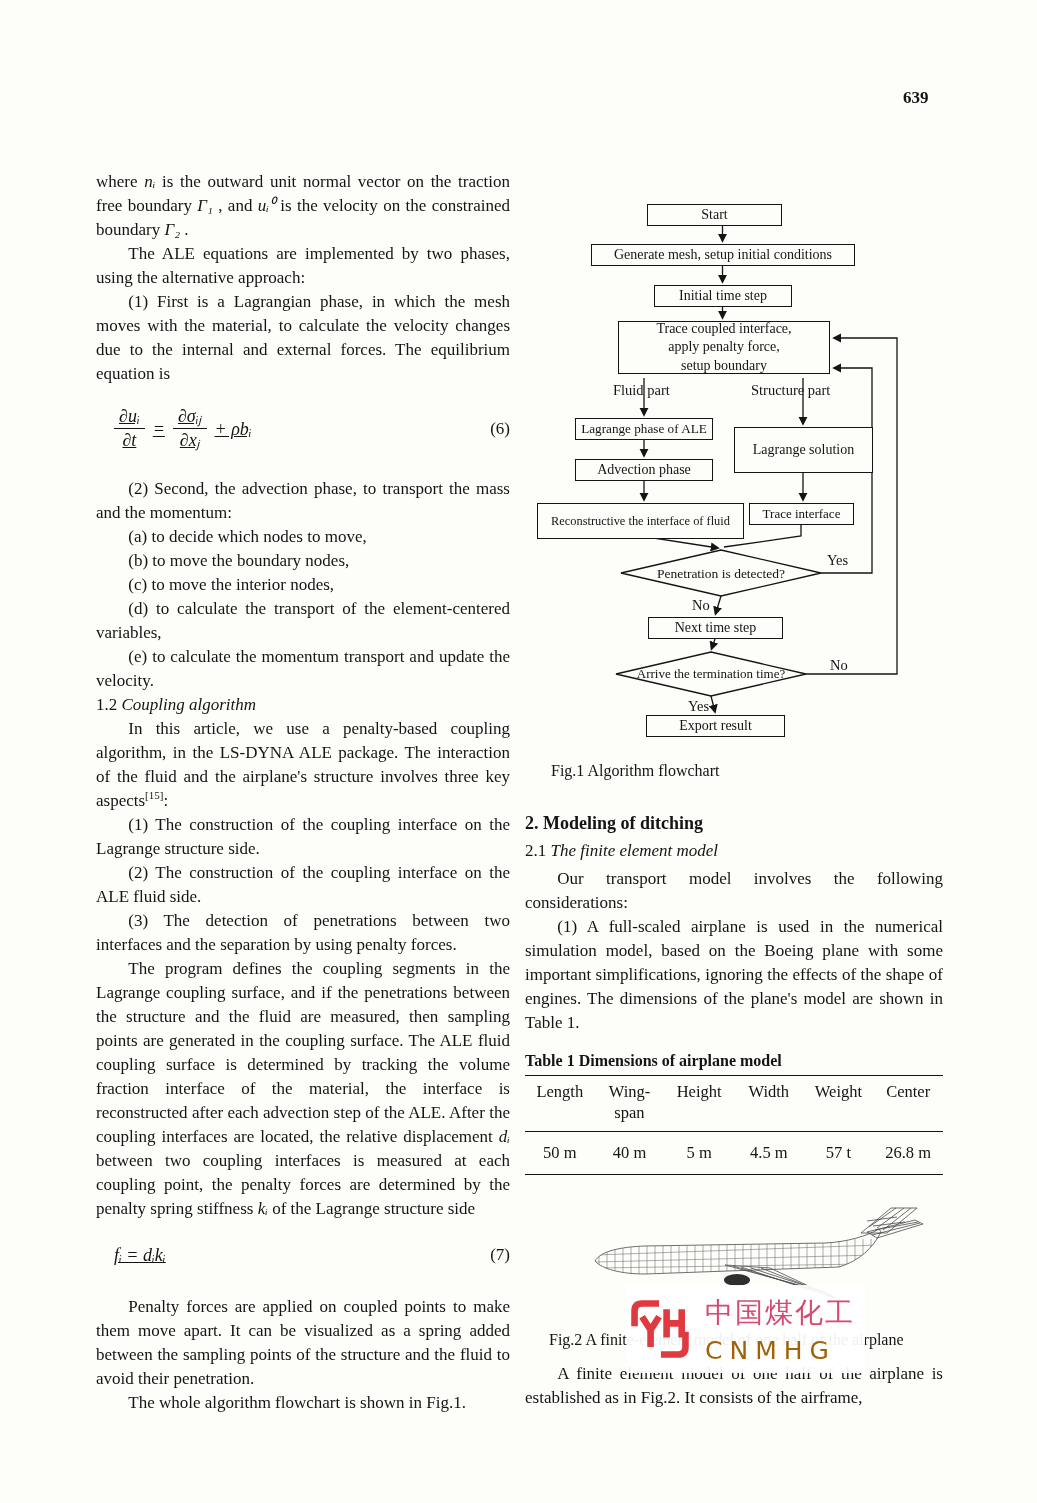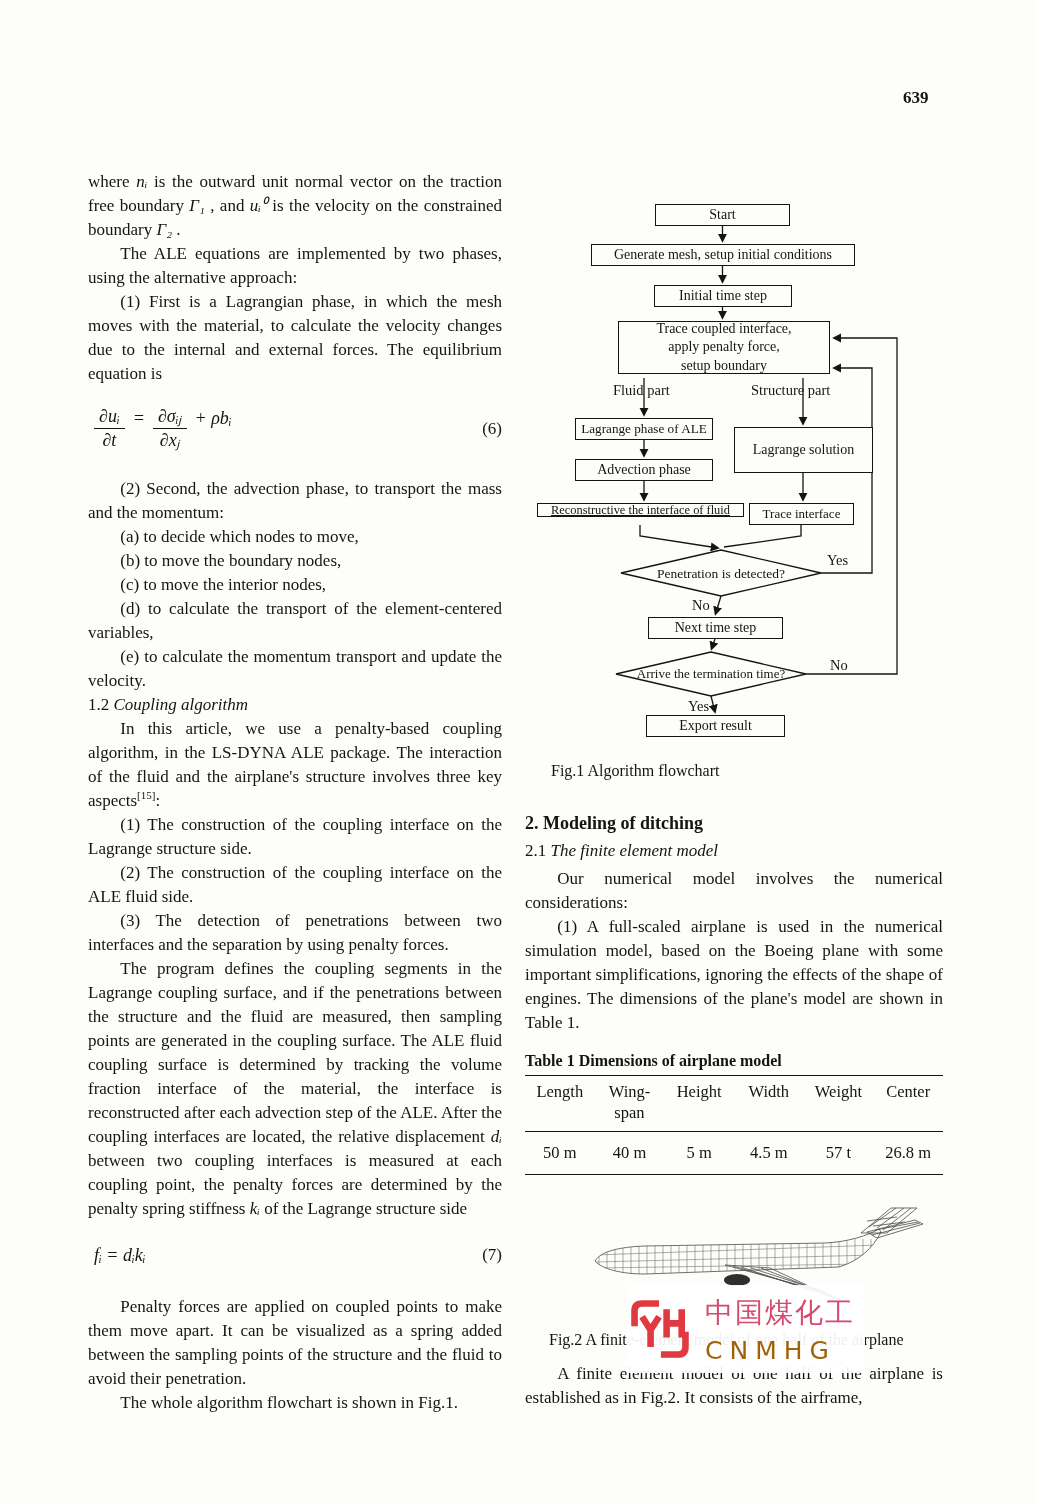--- a/index.html
+++ b/index.html
@@ -2,37 +2,37 @@
 <html><head>
 <meta charset="utf-8">
 <style>
   html,body{margin:0;padding:0;}
   body{
     width:1037px;height:1503px;background:#fdfdfa;position:relative;
     font-family:"Liberation Serif",serif;color:#141414;overflow:hidden;
   }
   .page-number{position:absolute;left:903px;top:88px;font-size:17px;font-weight:bold;}
   .col{position:absolute;text-align:justify;font-size:17px;line-height:24px;}
-  #col-left{left:88px;top:170px;width:414px;}
+  #col-left{left:96px;top:170px;width:414px;}
   #col-right{left:525px;top:198px;width:418px;}
   p{margin:0;}
   .ind{text-indent:1.9em;}
   .mvar{font-style:italic;}
   sup{font-size:11px;line-height:0;}
   .heading-mixed .num{font-style:normal;}
   .heading-mixed .t{font-style:italic;}
   .sec-h{font-weight:bold;font-size:18px;margin-top:28px;text-align:left;}
   .sec-sub{margin-top:4px;text-align:left;}
   .rp1{margin-top:4px;}
 
   
   .equation{display:flex;align-items:center;font-size:18px;}
   .eq6{margin:20px 0 26px 0;}
   .eq7{margin:22px 0 28px 0;}
-  .eq-body{display:inline-flex;align-items:flex-start;gap:8px;font-style:italic;margin-left:6px;}
+  .eq-body{display:inline-flex;align-items:center;gap:8px;font-style:italic;margin-left:18px;text-decoration:underline;}
   .frac{display:inline-flex;flex-direction:column;align-items:center;line-height:1.18;}
   .frac .num{border-bottom:1.2px solid #141414;padding:0 5px 1px;}
   .frac .den{padding-top:1px;}
   .eq-label{margin-left:auto;font-style:normal;font-size:17px;}
 
   
   .fc{position:relative;width:418px;height:545px;text-align:left;font-size:14px;line-height:1.3;}
   .fc svg.wires{position:absolute;left:0;top:0;}
   .fc-box{position:absolute;box-sizing:border-box;border:1.3px solid #141414;background:#fdfdfa;
     display:flex;align-items:center;justify-content:center;text-align:center;white-space:pre-line;}
@@ -133,51 +133,51 @@
         <line x1="196" y1="398" x2="190.5" y2="416" marker-end="url(#arr)"></line>
         <line x1="190" y1="441" x2="186.5" y2="451" marker-end="url(#arr)"></line>
         <line x1="186" y1="498" x2="190" y2="514" marker-end="url(#arr)"></line>
         <polyline points="296,375 347,375 347,170 309,170" marker-end="url(#arr)"></polyline>
         <polyline points="281,476 372,476 372,140 309,140" marker-end="url(#arr)"></polyline>
         <polygon points="96,375 196,352 296,375 196,398"></polygon>
         <polygon points="91,476 186,454 281,476 186,498"></polygon>
       </g>
     </svg>
 
-    <div class="fc-box" style="left:130px;top:6px;width:135px;height:22px;">Start</div>
+    <div class="fc-box" style="left:122px;top:6px;width:135px;height:22px;">Start</div>
     <div class="fc-box" style="left:66px;top:46px;width:264px;height:22px;">Generate mesh, setup initial conditions</div>
     <div class="fc-box" style="left:129px;top:87px;width:138px;height:22px;">Initial time step</div>
     <div class="fc-box" style="left:93px;top:123px;width:212px;height:53px;">Trace coupled interface,
 apply penalty force,
 setup boundary</div>
     <div class="fc-box" style="left:50px;top:220px;width:138px;height:22px;font-size:13.2px;">Lagrange phase of ALE</div>
     <div class="fc-box" style="left:209px;top:229px;width:139px;height:46px;">Lagrange solution</div>
     <div class="fc-box" style="left:50px;top:261px;width:138px;height:22px;">Advection phase</div>
-    <div class="fc-box" style="left:12px;top:305px;width:207px;height:14px;font-size:12.4px;text-decoration:underline;">Reconstructive the interface of fluid</div>
+    <div class="fc-box" style="left:12px;top:305px;width:207px;height:36px;font-size:12.4px;">Reconstructive the interface of fluid</div>
     <div class="fc-box" style="left:224px;top:305px;width:105px;height:22px;font-size:13px;">Trace interface</div>
     <div class="fc-box" style="left:123px;top:419px;width:135px;height:22px;">Next time step</div>
     <div class="fc-box" style="left:121px;top:517px;width:139px;height:22px;">Export result</div>
 
     <div class="fc-dtext" style="left:104px;top:367px;width:184px;">Penetration is detected?</div>
     <div class="fc-dtext" style="left:94px;top:468px;width:184px;font-size:13px;">Arrive the termination time?</div>
 
     <div class="fc-label" style="left:88px;top:183px;">Fluid part</div>
     <div class="fc-label" style="left:226px;top:183px;">Structure part</div>
     <div class="fc-label" style="left:302px;top:353px;">Yes</div>
     <div class="fc-label" style="left:167px;top:398px;">No</div>
     <div class="fc-label" style="left:305px;top:458px;">No</div>
     <div class="fc-label" style="left:163px;top:499px;">Yes</div>
   </div>
 
   <p class="fig-caption cap1">Fig.1 Algorithm flowchart</p>
 
   <p class="sec-h">2. Modeling of ditching</p>
   <p class="heading-mixed sec-sub"><span class="num">2.1</span> <span class="t">The finite element model</span></p>
 
-  <p class="ind rp1">Our numerical model involves the numerical considerations:</p>
+  <p class="ind rp1">Our transport model involves the following considerations:</p>
   <p class="ind">(1) A full-scaled airplane is used in the numerical simulation model, based on the Boeing plane with some important simplifications, ignoring the effects of the shape of engines. The dimensions of the plane's model are shown in Table 1.</p>
 
   <p class="table-caption">Table 1 Dimensions of airplane model</p>
   <table class="dim-table">
     <thead>
       <tr>
         <th>Length</th>
         <th>Wing-
 span</th>
         <th>Height</th>

